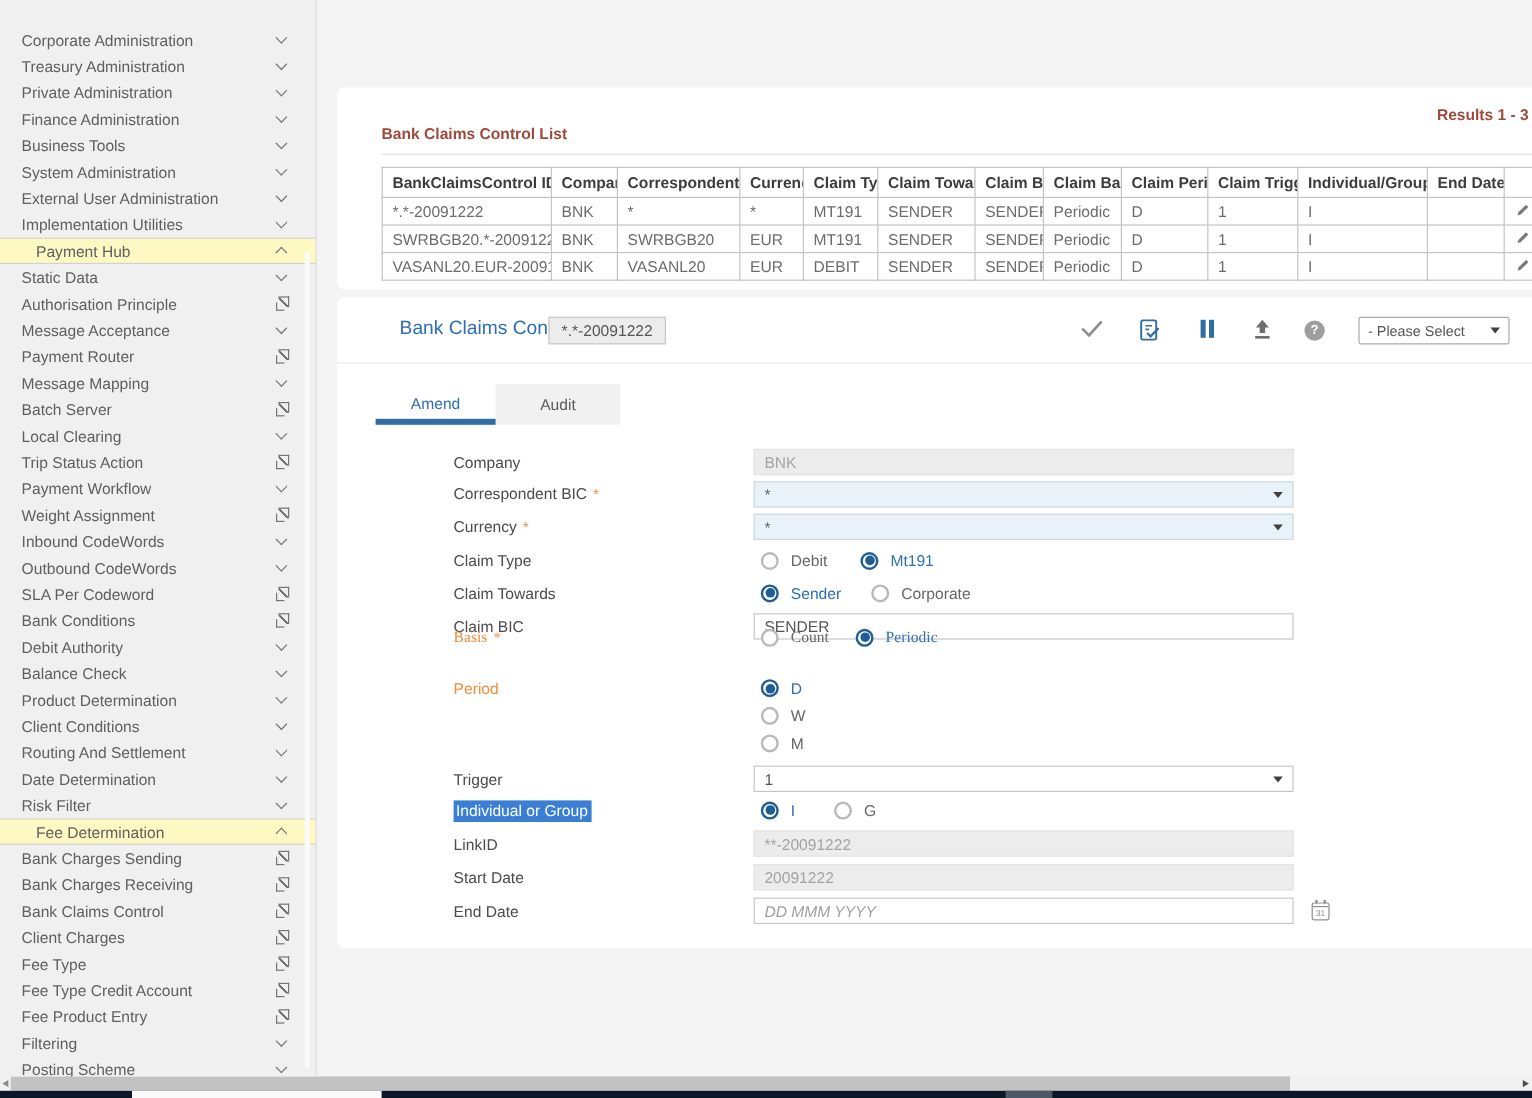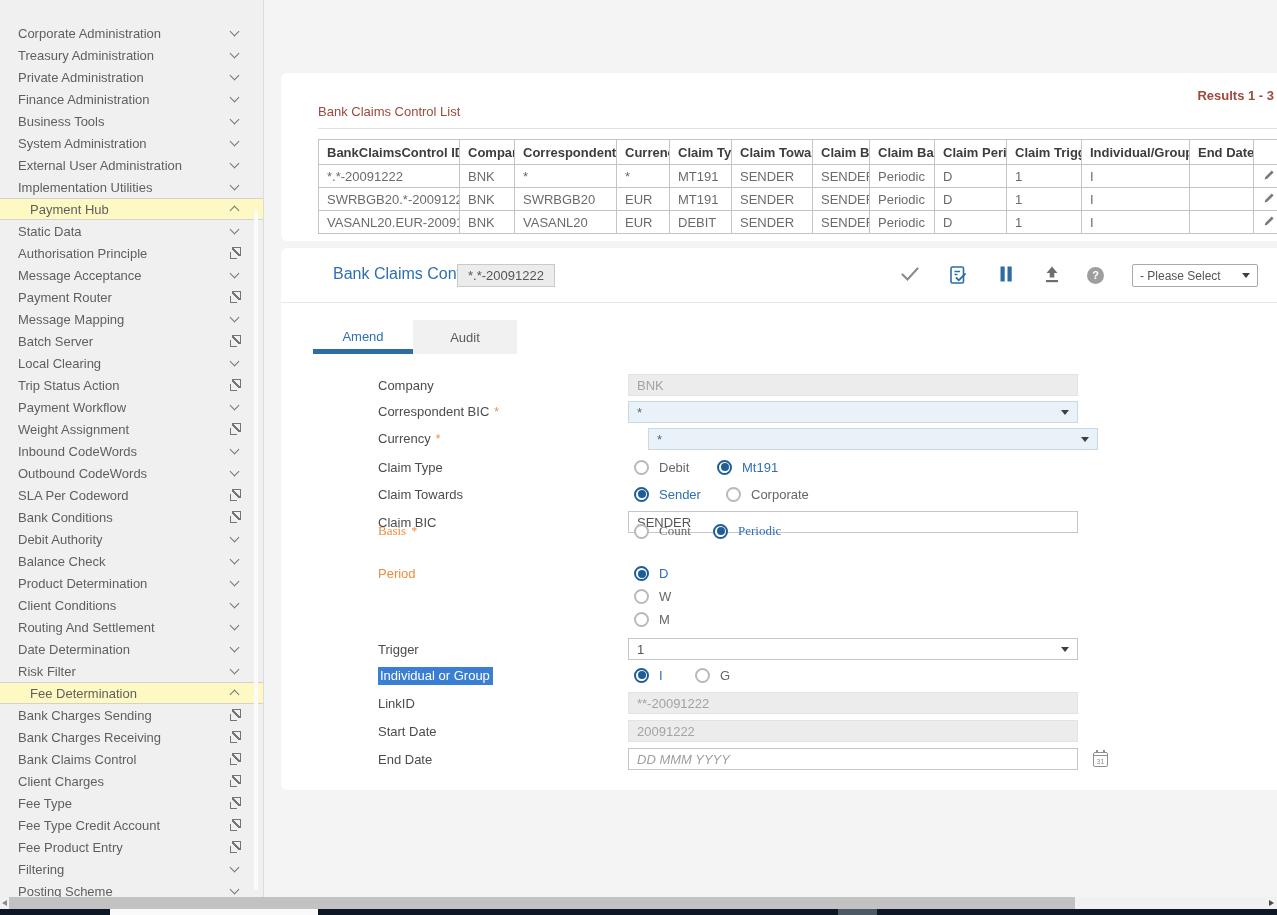--- a/index.html
+++ b/index.html
@@ -31,21 +31,21 @@
     background:#fbfbfb; border-radius:2px; }
 
   
   .main { position:absolute; left:265px; top:0; width:1012px; height:897px; background:#f4f4f4; }
   .card { position:absolute; left:16px; width:996px; background:#fff;
     border-radius:6px 0 0 6px; overflow:hidden; }
   .list-card { top:73px; height:168px; }
   .detail-card { top:248px; height:542px; }
 
   
-  .list-title { position:absolute; left:37px; top:31px; font-size:13px; font-weight:normal; color:#9c4a3c; }
+  .list-title { position:absolute; left:37px; top:31px; font-size:13px; font-weight:bold; color:#9c4a3c; }
   .results { position:absolute; right:3px; top:15px; font-size:13px; font-weight:bold; color:#9c4a3c; }
   .list-divider { position:absolute; left:37px; right:0; top:55px; height:1px; background:#e0e0e0; }
   table.grid { position:absolute; left:37px; top:66px; width:972px; border-collapse:collapse;
     table-layout:fixed; font-size:13px; }
   .grid th,.grid td { border:1px solid #c4c4c4; padding:0 2px 0 8px; overflow:hidden; white-space:nowrap; }
   .grid th { height:25px; text-align:left; color:#3d3d3d; font-weight:bold; }
   .grid td { height:23px; color:#6b6b6b; }
   .cell-action { text-align:left; }
   .pencil { display:inline-block; width:14px; height:14px; cursor:pointer; }
 
@@ -99,21 +99,21 @@
   .rlabel { margin-left:10px; font-size:13px; color:#666; }
   .rlabel.sel { color:#2f6eb5; }
   .cal { width:15px; height:15px; border:1px solid #8f8f8f; border-radius:2px; position:relative;
     margin-left:15px; display:flex; align-items:flex-end; justify-content:center; cursor:pointer; flex:none; }
   .cal::before { content:""; position:absolute; top:-3px; left:2px; width:2px; height:3px;
     background:#8f8f8f; box-shadow:7px 0 0 #8f8f8f; }
   .cal::after { content:""; position:absolute; top:2px; left:0; right:0; height:1px; background:#8f8f8f; }
   .cal-num { font-size:7px; color:#8f8f8f; line-height:9px; }
 
   
-  .r1{top:126px;} .r2{top:153px;} .r3{top:180px;gap:20px;} .r4{top:208px;} .r5{top:235px;} .r6{top:263px;}
+  .r1{top:126px;} .r2{top:153px;} .r3{top:180px;} .r4{top:208px;} .r5{top:235px;} .r6{top:263px;}
   .r7{top:272px;font-family:Liberation Serif, serif;} .r8{top:318px;} .r9{top:390px;} .r10{top:416px;} .r11{top:444px;} .r12{top:472px;justify-content:space-between;} .r13{top:500px;}
 
   
   .hscroll { position:absolute; left:0; top:897px; width:1277px; height:12px; background:#f1f1f1; }
   .hs-left { position:absolute; left:2px; top:2.5px; width:0; height:0; border-top:3.5px solid transparent;
     border-bottom:3.5px solid transparent; border-right:5px solid #8a8a8a; cursor:pointer; }
   .hs-thumb { position:absolute; left:9px; top:0; width:1066px; height:12px; background:#c2c2c2; cursor:pointer; }
   .hs-right { position:absolute; right:3px; top:2.5px; width:0; height:0; border-top:3.5px solid transparent;
     border-bottom:3.5px solid transparent; border-left:5px solid #4a4a4a; cursor:pointer; }
   .bottom-bar { position:absolute; left:0; top:909px; width:1277px; height:6px; background:#0d1726; }

